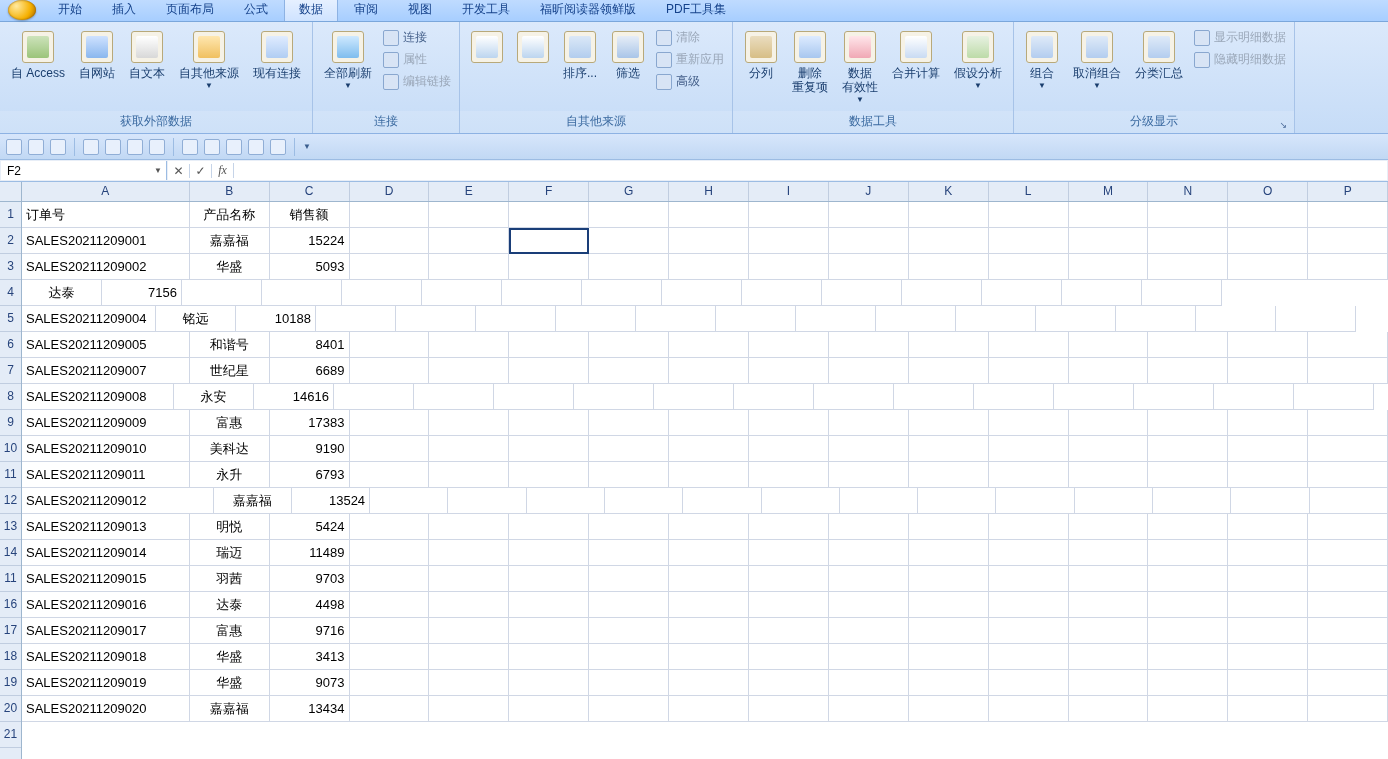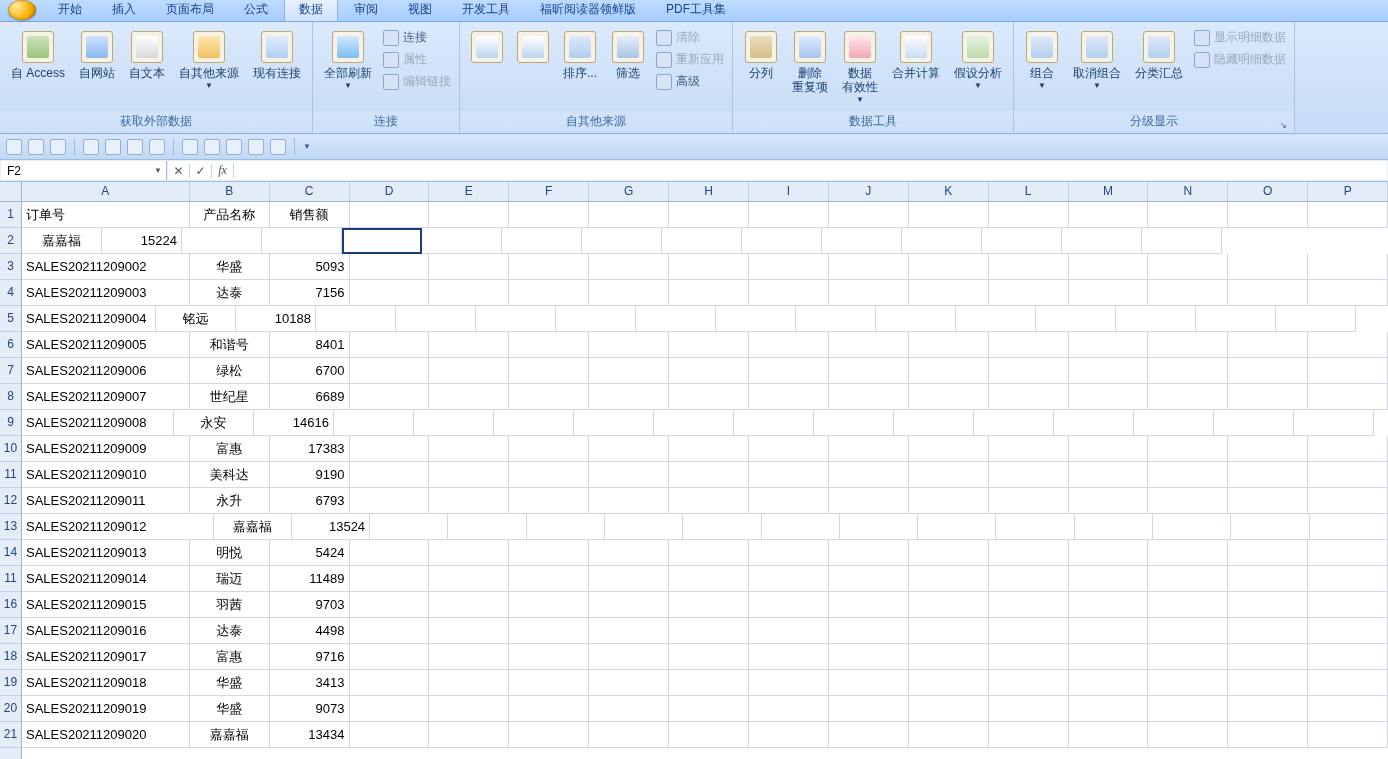--- a/index.html
+++ b/index.html
@@ -315,20 +315,21 @@
         <div class="cell al" style="width: 80px;"></div>
         <div class="cell al" style="width: 80px;"></div>
         <div class="cell al" style="width: 80px;"></div>
         <div class="cell al" style="width: 80px;"></div>
         <div class="cell al" style="width: 80px;"></div>
         <div class="cell al" style="width: 80px;"></div>
         <div class="cell al" style="width: 80px;"></div>
         <div class="cell al" style="width: 80px;"></div>
       </div>
       <div class="row">
+        <div class="cell al" style="width: 168px;">SALES20211209001</div>
         <div class="cell ac" style="width: 80px;">嘉嘉福</div>
         <div class="cell ar" style="width: 80px;">15224</div>
         <div class="cell al" style="width: 80px;"></div>
         <div class="cell al" style="width: 80px;"></div>
         <div class="cell al sel" style="width: 80px;"></div>
         <div class="cell al" style="width: 80px;"></div>
         <div class="cell al" style="width: 80px;"></div>
         <div class="cell al" style="width: 80px;"></div>
         <div class="cell al" style="width: 80px;"></div>
         <div class="cell al" style="width: 80px;"></div>
@@ -350,21 +351,20 @@
         <div class="cell al" style="width: 80px;"></div>
         <div class="cell al" style="width: 80px;"></div>
         <div class="cell al" style="width: 80px;"></div>
         <div class="cell al" style="width: 80px;"></div>
         <div class="cell al" style="width: 80px;"></div>
         <div class="cell al" style="width: 80px;"></div>
         <div class="cell al" style="width: 80px;"></div>
         <div class="cell al" style="width: 80px;"></div>
       </div>
       <div class="row">
-        <div class="cell al" style="width: 168px;">SALES20211209003</div>
         <div class="cell ac" style="width: 80px;">达泰</div>
         <div class="cell ar" style="width: 80px;">7156</div>
         <div class="cell al" style="width: 80px;"></div>
         <div class="cell al" style="width: 80px;"></div>
         <div class="cell al" style="width: 80px;"></div>
         <div class="cell al" style="width: 80px;"></div>
         <div class="cell al" style="width: 80px;"></div>
         <div class="cell al" style="width: 80px;"></div>
         <div class="cell al" style="width: 80px;"></div>
         <div class="cell al" style="width: 80px;"></div>
@@ -404,38 +404,20 @@
         <div class="cell al" style="width: 80px;"></div>
         <div class="cell al" style="width: 80px;"></div>
         <div class="cell al" style="width: 80px;"></div>
         <div class="cell al" style="width: 80px;"></div>
         <div class="cell al" style="width: 80px;"></div>
         <div class="cell al" style="width: 80px;"></div>
         <div class="cell al" style="width: 80px;"></div>
         <div class="cell al" style="width: 80px;"></div>
       </div>
       <div class="row">
-        <div class="cell al" style="width: 168px;">SALES20211209006</div>
-        <div class="cell ac" style="width: 80px;">绿松</div>
-        <div class="cell ar" style="width: 80px;">6700</div>
-        <div class="cell al" style="width: 80px;"></div>
-        <div class="cell al" style="width: 80px;"></div>
-        <div class="cell al" style="width: 80px;"></div>
-        <div class="cell al" style="width: 80px;"></div>
-        <div class="cell al" style="width: 80px;"></div>
-        <div class="cell al" style="width: 80px;"></div>
-        <div class="cell al" style="width: 80px;"></div>
-        <div class="cell al" style="width: 80px;"></div>
-        <div class="cell al" style="width: 80px;"></div>
-        <div class="cell al" style="width: 80px;"></div>
-        <div class="cell al" style="width: 80px;"></div>
-        <div class="cell al" style="width: 80px;"></div>
-        <div class="cell al" style="width: 80px;"></div>
-      </div>
-      <div class="row">
         <div class="cell al" style="width: 168px;">SALES20211209007</div>
         <div class="cell ac" style="width: 80px;">世纪星</div>
         <div class="cell ar" style="width: 80px;">6689</div>
         <div class="cell al" style="width: 80px;"></div>
         <div class="cell al" style="width: 80px;"></div>
         <div class="cell al" style="width: 80px;"></div>
         <div class="cell al" style="width: 80px;"></div>
         <div class="cell al" style="width: 80px;"></div>
         <div class="cell al" style="width: 80px;"></div>
         <div class="cell al" style="width: 80px;"></div>

